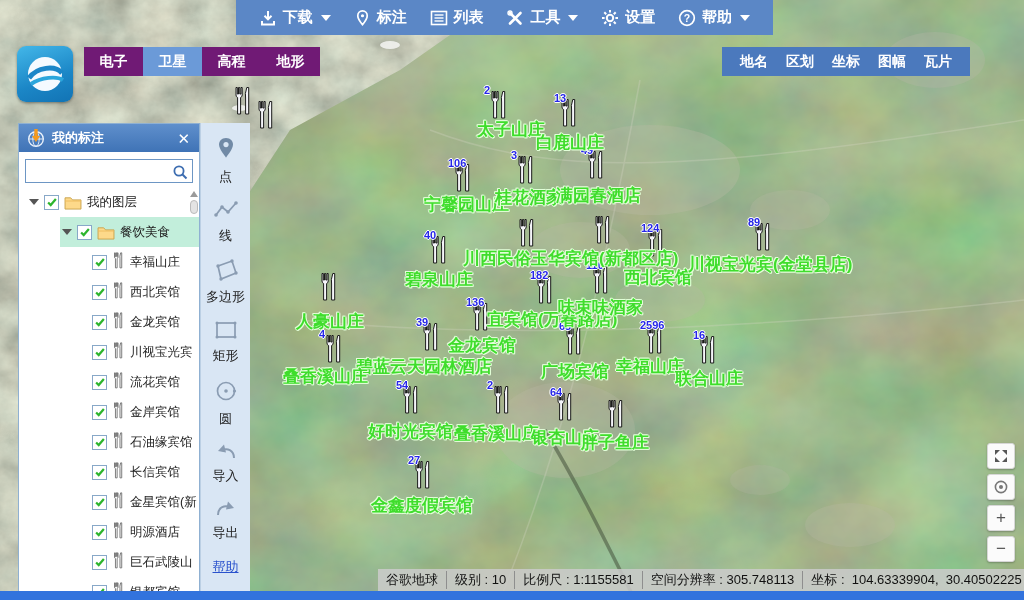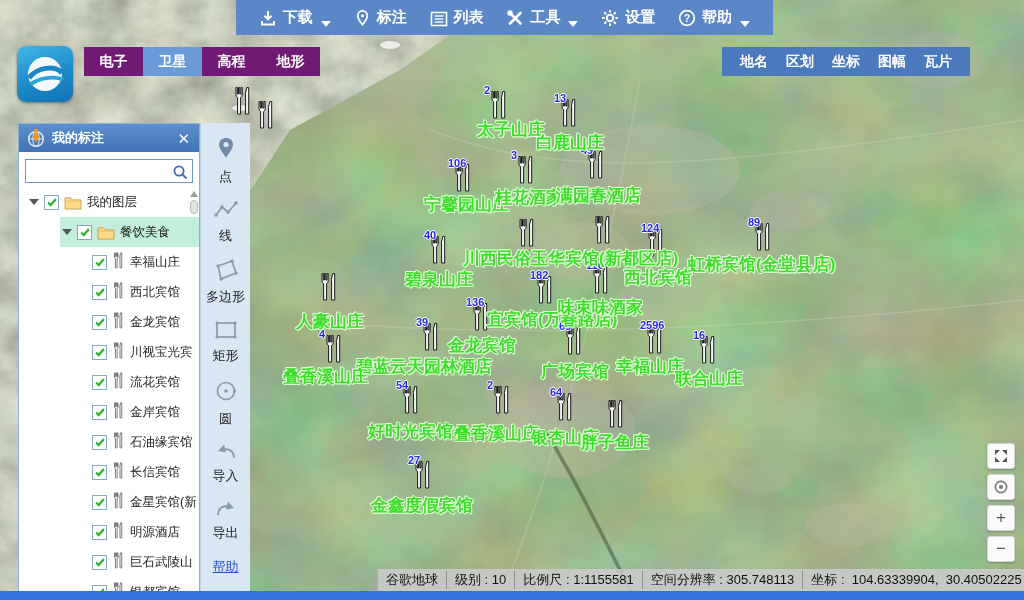--- a/index.html
+++ b/index.html
@@ -3,21 +3,21 @@
 <meta charset="utf-8">
 <style>
   html,body{margin:0;padding:0;background:#222;}
   *{box-sizing:border-box;font-family:"Liberation Sans","DejaVu Sans",sans-serif;}
   #stage{position:relative;width:1024px;height:600px;overflow:hidden;background:#55684c;}
   #map-bg{position:absolute;left:0;top:0;z-index:0;}
 
   
   #top-toolbar{position:absolute;left:236px;top:0;width:537px;height:35px;background:#5b87c6;
     display:flex;align-items:center;justify-content:space-evenly;z-index:6;}
-  .tb-item{display:flex;align-items:flex-end;gap:6px;color:#fff;font-size:15px;font-weight:bold;cursor:pointer;}
+  .tb-item{display:flex;align-items:center;gap:6px;color:#fff;font-size:15px;font-weight:bold;cursor:pointer;}
   .tb-item svg{display:block;}
   .caret{width:0;height:0;border-left:5px solid transparent;border-right:5px solid transparent;border-top:6px solid #fff;margin-left:2px;}
 
   
   #logo{position:absolute;left:17px;top:46px;width:56px;height:56px;border-radius:9px;z-index:6;
     background:linear-gradient(160deg,#43b7e9 0%,#1b86c6 60%,#1273b4 100%);display:flex;align-items:center;justify-content:center;box-shadow:0 1px 3px rgba(0,0,0,.4);}
 
   
   #map-type-tabs{position:absolute;left:84px;top:47px;height:29px;display:flex;z-index:6;}
   .map-tab{width:59px;height:29px;background:#701a75;color:#fff;font-size:14px;font-weight:bold;
@@ -289,21 +289,21 @@
             <path d="M14.8 1.5 Q12.6 8 13.6 12 L13.6 28 L16.7 28 L16.7 1.5 Z"></path>
           </g>
         </svg><span class="marker-num">27</span></div>
       <div class="poi-label" style="left: 477px; top: 118px;">太子山庄</div>
       <div class="poi-label" style="left: 536px; top: 131px;">白鹿山庄</div>
       <div class="poi-label" style="left: 424px; top: 193px;">宁馨园山庄</div>
       <div class="poi-label" style="left: 495px; top: 186px;">桂花酒家</div>
       <div class="poi-label" style="left: 556px; top: 184px;">满园春酒店</div>
       <div class="poi-label" style="left: 463px; top: 247px;">川西民俗玉华宾馆(新都区店)</div>
       <div class="poi-label" style="left: 624px; top: 266px;">西北宾馆</div>
-      <div class="poi-label" style="left: 688px; top: 253px;">虹桥宾馆(金堂县店)</div>
+      <div class="poi-label" style="left: 688px; top: 253px;">川视宝光宾(金堂县店)</div>
       <div class="poi-label" style="left: 405px; top: 268px;">碧泉山庄</div>
       <div class="poi-label" style="left: 296px; top: 310px;">人豪山庄</div>
       <div class="poi-label" style="left: 487px; top: 308px;">宜宾馆(万春路店)</div>
       <div class="poi-label" style="left: 558px; top: 296px;">味束味酒家</div>
       <div class="poi-label" style="left: 448px; top: 334px;">金龙宾馆</div>
       <div class="poi-label" style="left: 356px; top: 355px;">碧蓝云天园林酒店</div>
       <div class="poi-label" style="left: 283px; top: 365px;">叠香溪山庄</div>
       <div class="poi-label" style="left: 541px; top: 360px;">广场宾馆</div>
       <div class="poi-label" style="left: 616px; top: 355px;">幸福山庄</div>
       <div class="poi-label" style="left: 675px; top: 367px;">联合山庄</div>

